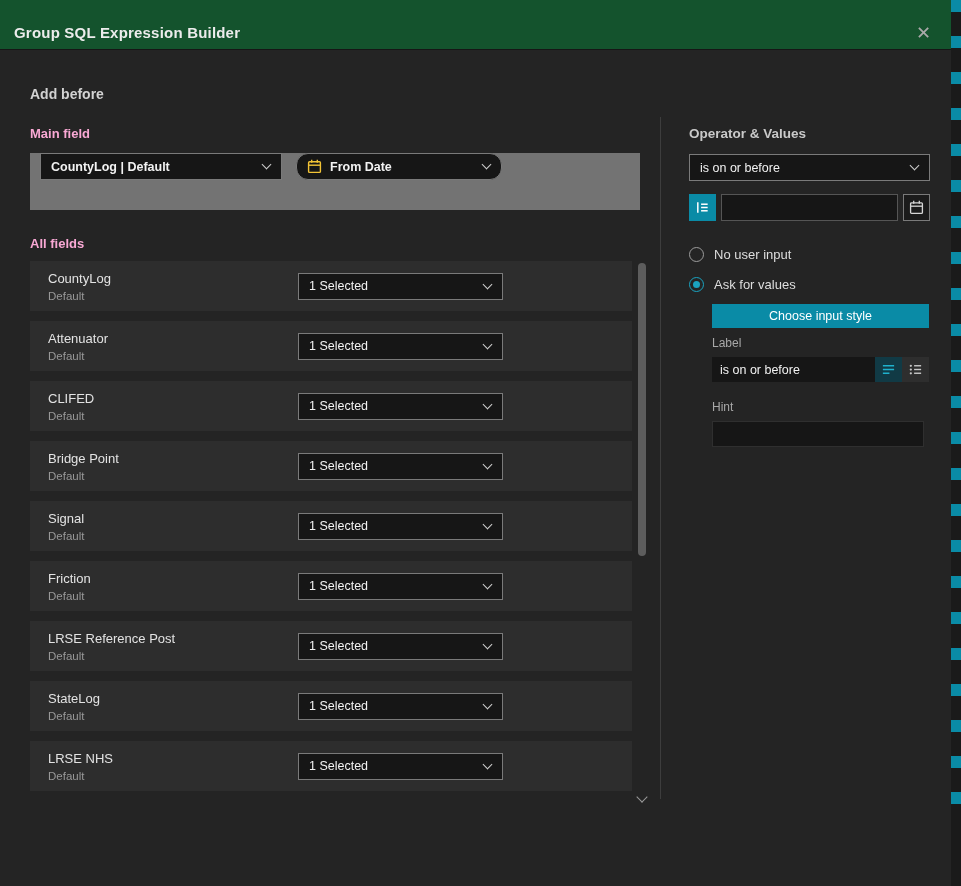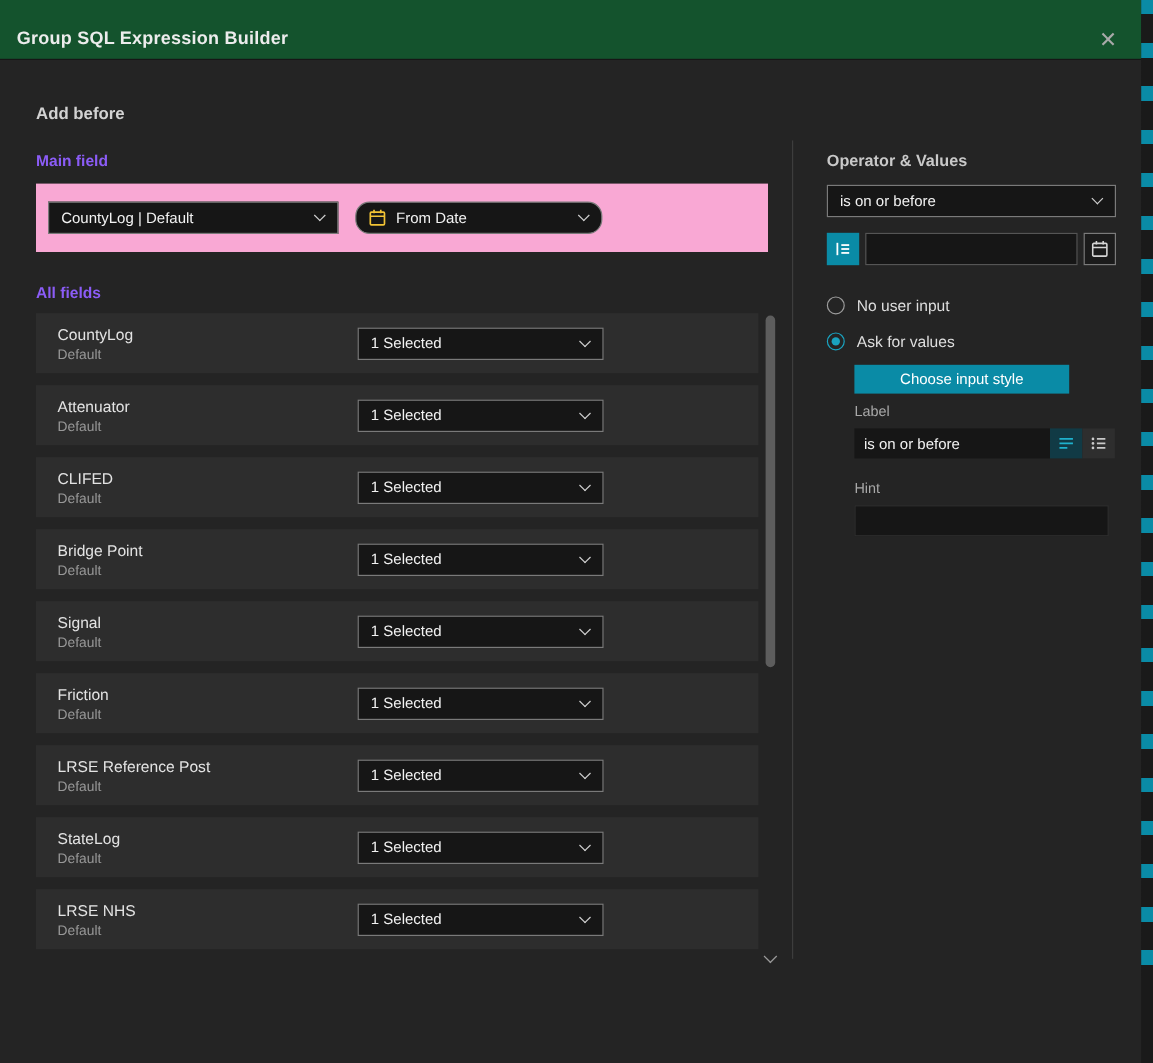--- a/index.html
+++ b/index.html
@@ -29,39 +29,39 @@
 
   
   .content { padding-left:30px; }
   h2.add-fields { font-size:14px; font-weight:bold; color:#d2d2d2; margin-top:36px; }
 
   .columns { display:flex; align-items:flex-start; }
   .left-col { width:610px; }
   .v-divider { width:1px; background:#3d3d3d; margin-left:20px; margin-top:15px; height:682px; }
   .right-col { width:241px; margin-left:28px; }
 
-  .section-label { font-size:13px; font-weight:bold; color:#8b5cf6; margin-top:24px; }
+  .section-label { font-size:13px; font-weight:bold; color:#f9a8d4; margin-top:24px; }
 
   
   .dropdown {
     height:27px; background:#161616; border:1px solid #7a7a7a;
     display:flex; align-items:center; padding:0 10px;
     font-size:12.5px; color:#f2f2f2; cursor:pointer; white-space:nowrap;
   }
   .dropdown .dd-label { flex:1; overflow:hidden; text-overflow:ellipsis; }
   .chev {
     width:7px; height:7px; flex:none;
     border-right:1.6px solid #cfcfcf; border-bottom:1.6px solid #cfcfcf;
     transform:rotate(45deg); margin:-4px 1px 0 8px;
   }
 
   
   .main-field-panel {
-    margin-top:12px; height:57px; background:#f9a8d4;
-    display:flex; align-items:center; gap:14px; padding:0 10px;
+    margin-top:12px; height:57px; background:#737373;
+    display:flex; align-items:flex-start; gap:14px; padding:0 10px;font-weight:bold;
   }
   .dd-layer { width:242px; }
   .dd-datefield { width:206px;border-radius:12px; }
   .cal-svg { flex:none; margin-right:8px; display:block; }
 
   
   .all-fields-label { margin-top:26px; }
   .field-list { position:relative; margin-top:10px; width:602px; }
   .field-row {
     background:#2d2d2d; height:50px; margin-bottom:10px;
@@ -112,21 +112,21 @@
     width:15px; height:15px; flex:none; border-radius:50%;
     border:1px solid #9c9c9c; position:relative; background:transparent;
   }
   .radio-circle.checked { border-color:#1aa3c0; }
   .radio-circle.checked::after {
     content:""; position:absolute; inset:3px; border-radius:50%; background:#1aa3c0;
   }
 
   .indent { margin-left:23px; }
   .choose-btn {
-    margin-top:12px; width:179px; height:24px;
+    margin-top:12px; width:217px; height:24px;
     background:#0a8ba6; color:#fff; border:none; cursor:pointer;
     font-size:12.5px; font-family:"Liberation Sans", sans-serif;
   }
   .small-label { font-size:12px; color:#a8a8a8; margin-top:8px; }
 
   .label-row { display:flex; margin-top:7px; height:25px; }
   .label-input { width:163px; height:25px; border:none; background:#161616; }
   .seg-btn {
     width:27px; height:25px; border:none; cursor:pointer;
     display:flex; align-items:center; justify-content:center;

